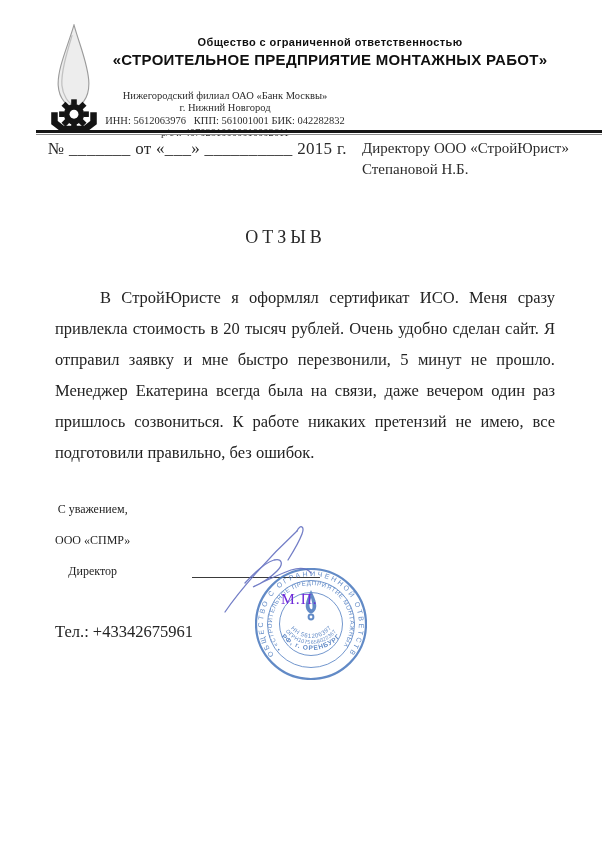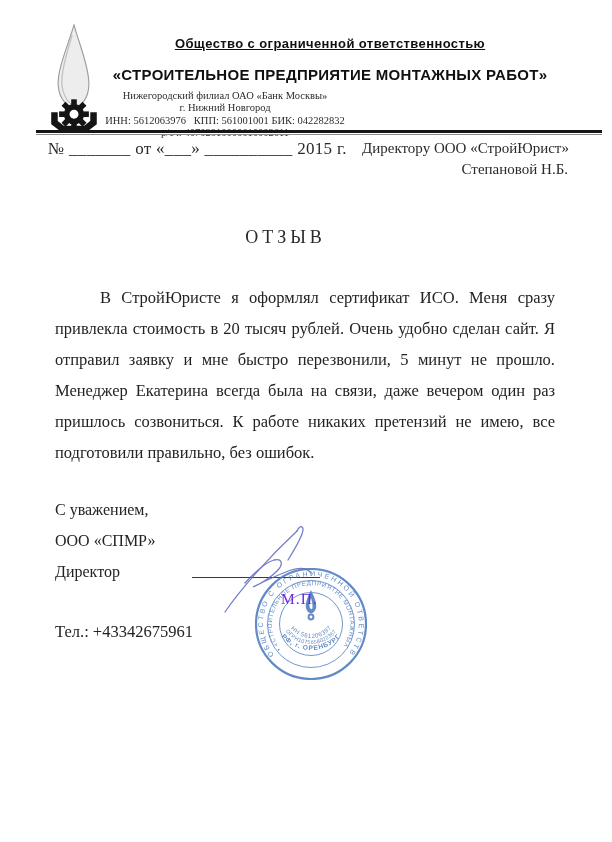--- a/index.html
+++ b/index.html
@@ -5,40 +5,40 @@
   html,body{margin:0;padding:0;background:#888;}
   .page{
     position:relative;width:612px;height:842px;margin:0 auto;
     background:#ffffff;overflow:hidden;
     font-family:"Liberation Serif", serif;color:#262626;
   }
   
   .logo{position:absolute;left:46px;top:24px;width:56px;height:106px;}
   .header-text{position:absolute;left:80px;top:36px;width:500px;text-align:center;
     font-family:"Liberation Sans", sans-serif;font-weight:bold;color:#101010;}
-  .header-text .l1{font-size:13px;letter-spacing:.4px;margin-bottom:15px;text-decoration:underline;}
+  .header-text .l1{font-size:11px;letter-spacing:.4px;margin-bottom:3px;}
   .header-text .l2{font-size:15px;letter-spacing:.3px;}
   .bank{position:absolute;left:58px;top:90px;width:334px;text-align:center;
     font-size:10.5px;line-height:12.4px;color:#2c2c2c;}
   .contact{position:absolute;right:12px;top:90px;width:260px;text-align:right;
     font-size:10.5px;line-height:12.4px;color:#2c2c2c;}
   .contact .u{text-decoration:underline;}
   .rule{position:absolute;left:36px;top:130px;width:566px;height:5px;
     background:linear-gradient(to bottom,#161616 0,#161616 3px,#ffffff 3px,#ffffff 4px,#8d8d8d 4px,#8d8d8d 5px);}
   
   .ref-number{position:absolute;left:48px;top:139px;font-size:17px;color:#2a2a2a;letter-spacing:.3px;}
   .addressee{position:absolute;left:316px;top:138px;width:208px;font-size:15px;line-height:21px;color:#2a2a2a;margin-left:46px;}
-  .addressee .a2{text-align:right;padding-right:2px;}
+  .addressee .a2{padding-right:2px;}
   
   .title{position:absolute;left:0;top:227px;width:571px;text-align:center;
     font-size:18px;letter-spacing:4px;color:#2a2a2a;}
   .body-text{position:absolute;left:55px;top:282px;width:500px;
     font-size:16.5px;line-height:31px;text-align:justify;text-indent:45px;color:#232323;}
   
-  .closing{position:absolute;left:55px;top:494px;font-size:16px;line-height:31px;color:#232323;}
+  .closing{position:absolute;left:55px;top:494px;font-size:12px;line-height:31px;color:#232323;text-align:center;}
   .phone{position:absolute;left:55px;top:622px;font-size:16.5px;color:#232323;}
   .sig-line{position:absolute;left:192px;top:577px;width:128px;border-top:1px solid #3a3a3a;}
   .sig-svg{position:absolute;left:210px;top:512px;width:110px;height:110px;z-index:3;}
   .stamp{position:absolute;left:255px;top:568px;width:112px;height:112px;opacity:.88;z-index:2;}
   .mp{position:absolute;left:281px;top:590px;font-size:15.5px;color:#6d28d9;z-index:4;letter-spacing:1px;}
   .stamp text{font-family:"Liberation Sans", sans-serif;fill:#4d7bbf;}
 </style>
 </head>
 <body>
 

